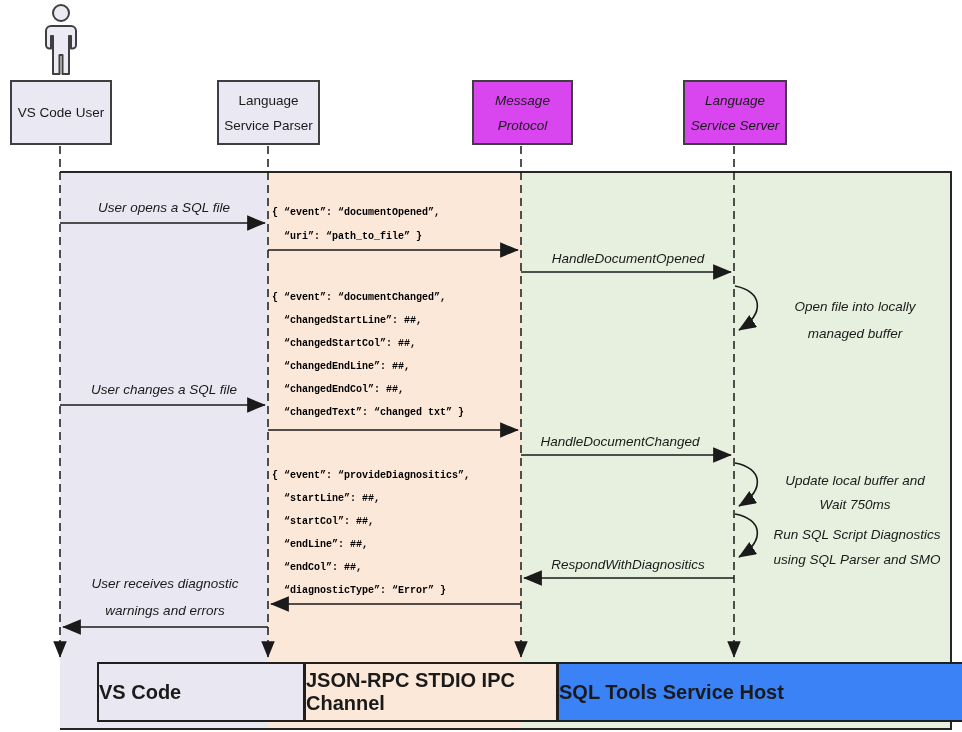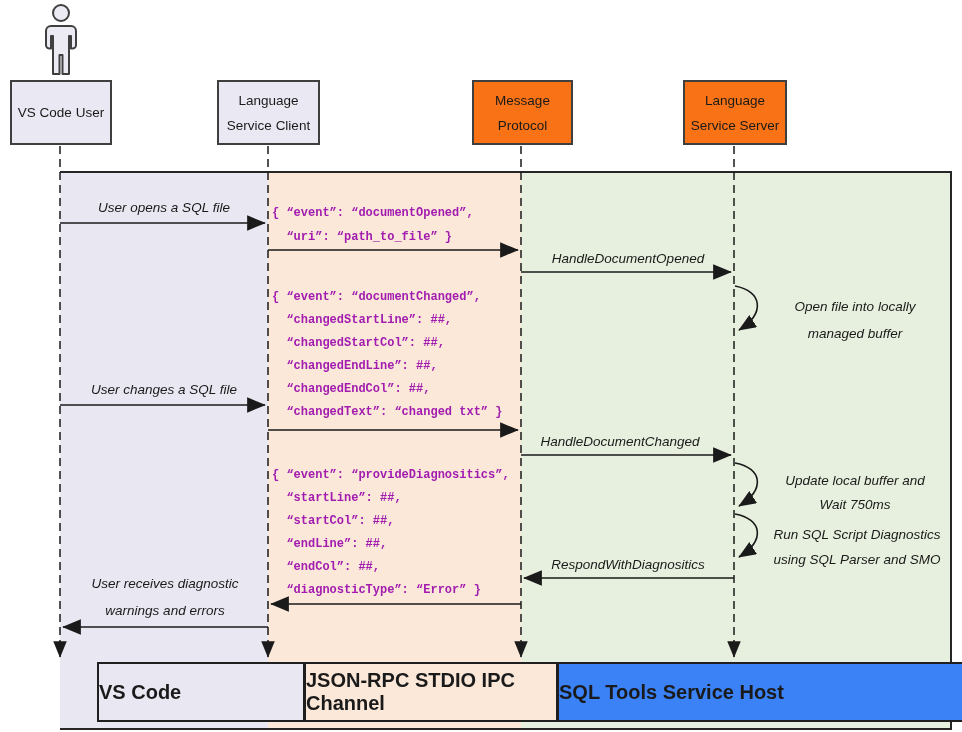--- a/index.html
+++ b/index.html
@@ -11,35 +11,35 @@
         border-top:2px solid #262626;border-right:2px solid #262626;border-bottom:2px solid #262626;z-index:1;}
   .lane{position:absolute;top:0;height:100%;}
   .lane-user{left:0;width:208px;background:#e9e7f1;}
   .lane-ipc{left:208px;width:253px;background:#fce8d9;}
   .lane-host{left:461px;width:429px;background:#e7f0de;}
 
   
   .pbox{position:absolute;top:80px;height:65px;box-sizing:border-box;border:2px solid #3f3f3f;
         background:#eae8f2;display:flex;flex-direction:column;justify-content:center;align-items:center;
         gap:10px;font-size:13.5px;z-index:3;text-align:center;}
-  .pbox.green{background:#f97316;}
+  .pbox.green{background:#d946ef;font-style:italic;}
   #pbox-user{left:10px;width:102px;}
   #pbox-client{left:217px;width:103px;}
   #pbox-protocol{left:472px;width:101px;}
   #pbox-server{left:683px;width:104px;}
 
   
   svg.overlay{position:absolute;left:0;top:0;z-index:2;pointer-events:none;}
 
   
   .msg-label{position:absolute;font-style:italic;font-size:13.5px;text-align:center;z-index:3;}
   .mlines{white-space:pre;line-height:27px;}
   .note{position:absolute;font-style:italic;font-size:13.5px;text-align:center;z-index:3;white-space:pre;}
   .payload{position:absolute;font-family:"Liberation Mono","DejaVu Sans Mono",monospace;
-           font-size:12px;font-weight:700;line-height:23px;white-space:pre;color:#a21caf;z-index:3;}
+           font-size:10px;font-weight:700;line-height:23px;white-space:pre;color:#000000;z-index:3;}
   #payload-opened{left:272px;top:201px;line-height:24px;}
   #payload-changed{left:272px;top:286px;}
   #payload-diag{left:272px;top:464px;}
 
   #label-opens{left:60px;width:208px;top:200px;}
   #label-changes{left:60px;width:208px;top:382px;}
   #label-handle-opened{left:523px;width:210px;top:251px;}
   #label-handle-changed{left:515px;width:210px;top:434px;}
   #label-respond{left:523px;width:210px;top:557px;}
   #label-receives{left:62px;width:206px;top:570px;}
@@ -64,21 +64,21 @@
     <div class="lane lane-user"></div>
     <div class="lane lane-ipc"></div>
     <div class="lane lane-host"></div>
   </div>
 
   <div class="pbox" id="pbox-user">
     <span>VS Code User</span>
   </div>
   <div class="pbox" id="pbox-client">
     <span>Language</span>
-    <span>Service Client</span>
+    <span>Service Parser</span>
   </div>
   <div class="pbox green" id="pbox-protocol">
     <span>Message</span>
     <span>Protocol</span>
   </div>
   <div class="pbox green" id="pbox-server">
     <span>Language</span>
     <span>Service Server</span>
   </div>
 

